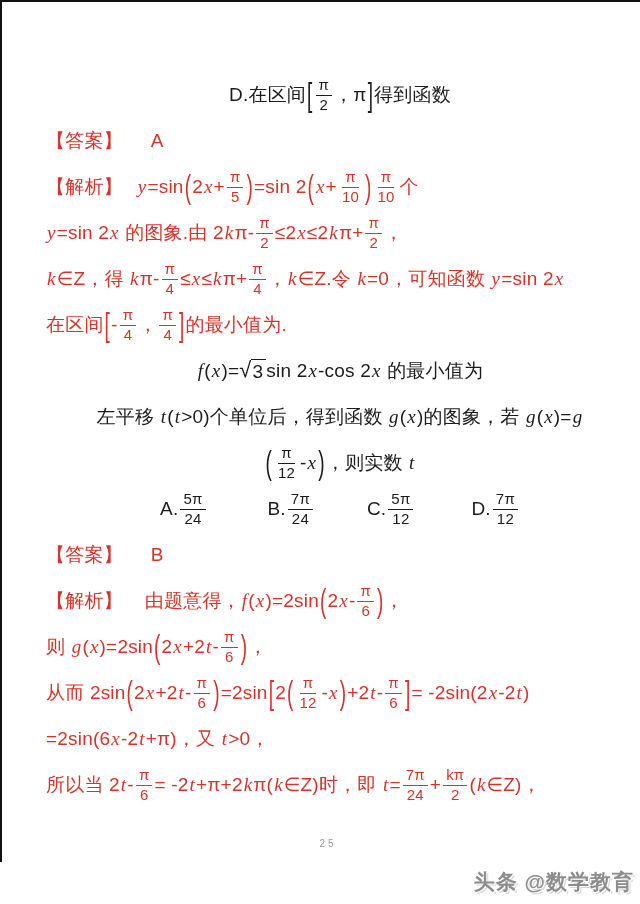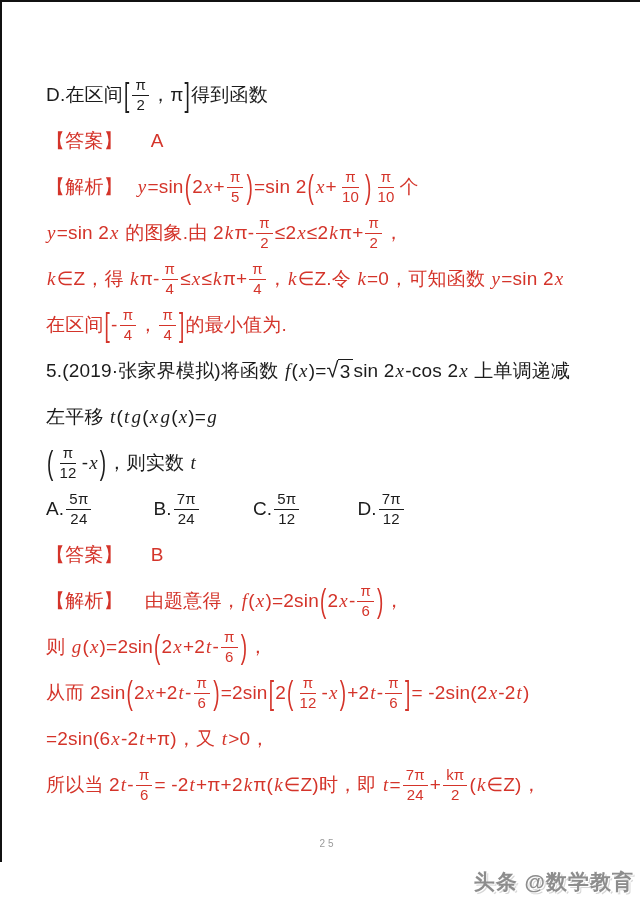--- a/index.html
+++ b/index.html
@@ -22,21 +22,21 @@
   .line{
     display:flex;
     align-items:center;
     min-height:46px;
     font-size:19px;
     line-height:1.15;
     letter-spacing:0.2px;
     white-space:nowrap;
   }
   .line > span{white-space:pre;}
-  .line.black{color:var(--ink,#1c1c1c);}
+  .line.black{color:var(--ink,#1c1c1c);justify-content:center;}
   .line.red{color:var(--accent,#d4342a);}
 
   .it{
     font-family:"Liberation Serif", serif;
     font-style:italic;
     padding:0 1px;
   }
   .frac{
     display:inline-flex;
     flex-direction:column;
@@ -161,40 +161,41 @@
         <span>在区间</span>
         <span class="big">[</span>
         <span>-</span>
         <span class="frac"><span class="num">π</span><span class="den">4</span></span>
         <span>，</span>
         <span class="frac"><span class="num">π</span><span class="den">4</span></span>
         <span class="big">]</span>
         <span>的最小值为.</span>
       </div>
       <div class="line black">
-        <span>5.(2019·张家界模拟)将函数 </span>
         <span class="it">f</span>
         <span>(</span>
         <span class="it">x</span>
         <span>)=</span>
         <span class="sqrt"><span class="rad">√</span><span class="radicand">3</span></span>
         <span>sin 2</span>
         <span class="it">x</span>
         <span>-cos 2</span>
         <span class="it">x</span>
-        <span> 上单调递减</span>
+        <span> 的最小值为</span>
       </div>
       <div class="line black">
         <span>左平移 </span>
         <span class="it">t</span>
         <span>(</span>
         <span class="it">t</span>
+        <span>&gt;0)个单位后，得到函数 </span>
         <span class="it">g</span>
         <span>(</span>
         <span class="it">x</span>
+        <span>)的图象，若 </span>
         <span class="it">g</span>
         <span>(</span>
         <span class="it">x</span>
         <span>)=</span>
         <span class="it">g</span>
       </div>
       <div class="line black">
         <span class="big">(</span>
         <span class="frac"><span class="num">π</span><span class="den">12</span></span>
         <span>-</span>

